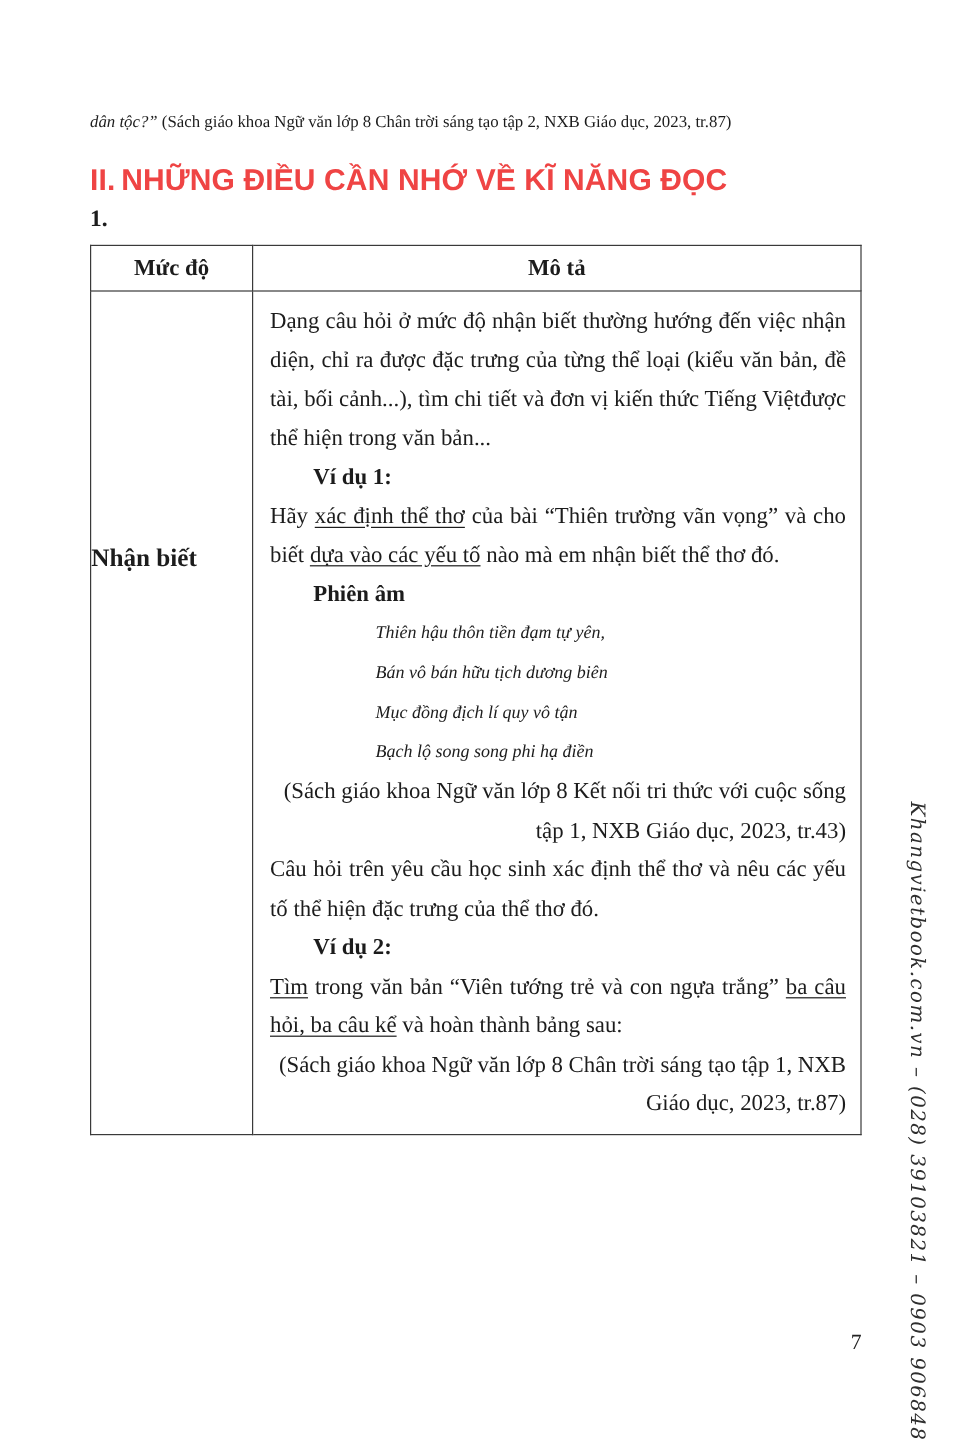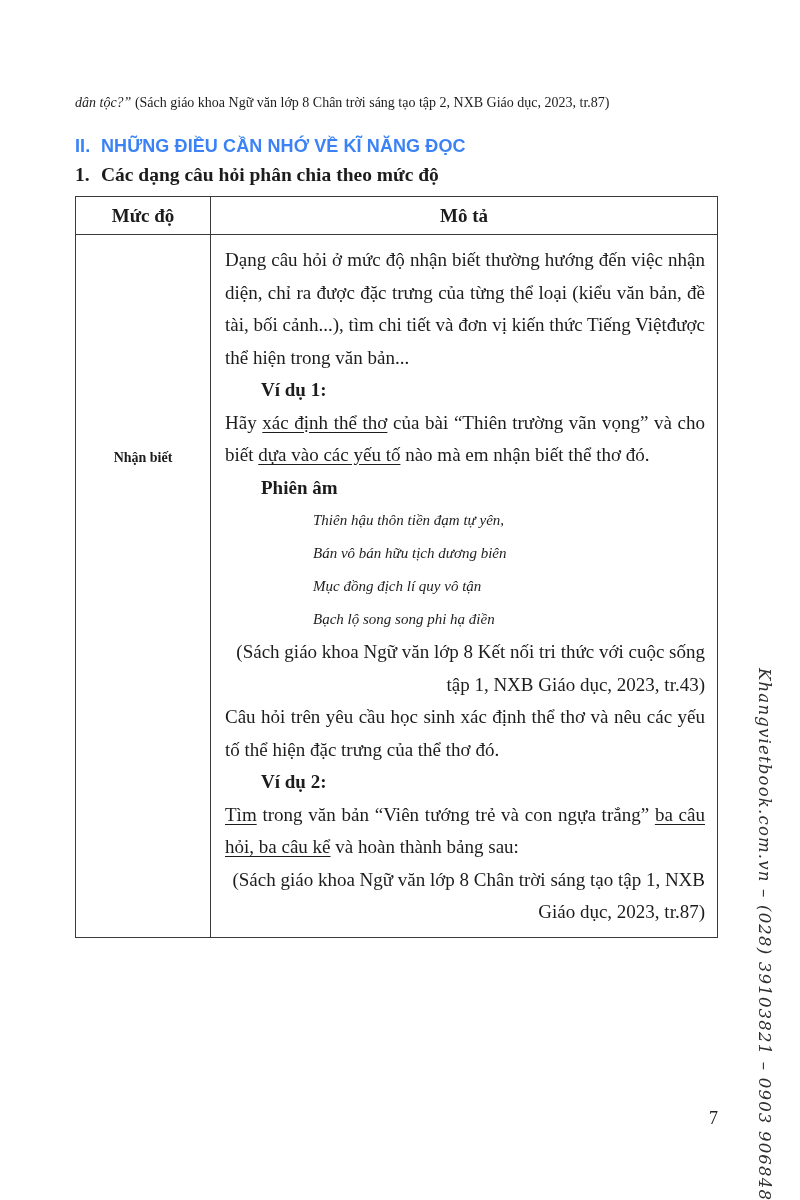--- a/index.html
+++ b/index.html
@@ -20,23 +20,23 @@
   .intro {
     font-size: 14px;
     line-height: 34px;
     text-align: justify;
   }
   .intro .quote-end { font-style: italic; }
   .section-heading {
     margin-top: 16px;
     font-family: "Liberation Sans", "DejaVu Sans", sans-serif;
     font-weight: 700;
-    font-size: 18px;
+    font-size: 25px;
     letter-spacing: 0.1px;
-    color: #3b82f6;
+    color: #ef4444;
     display: flex;
   }
   .section-heading .h-num { width: 26px; flex: 0 0 auto; }
   .sub-heading {
     margin-top: 7px;
     font-weight: 700;
     font-size: 19.5px;
     display: flex;
   }
   .sub-heading .h-num { width: 26px; flex: 0 0 auto; }
@@ -53,24 +53,23 @@
   }
   .main-table thead th {
     font-size: 19px;
     font-weight: 700;
     text-align: center;
     height: 38px;
     vertical-align: middle;
   }
   .col-level { width: 135px; }
   .level-cell {
-    text-align: center;
     vertical-align: middle;
     font-weight: 700;
-    font-size: 14px;
+    font-size: 21px;
   }
   .level-cell .level-label { transform: translateY(-128px); }
   .desc-cell {
     padding: 9px 12px 8px 14px;
     vertical-align: top;
     font-size: 19px;
   }
   .desc-cell p { line-height: 32.5px; }
   .just { text-align: justify; }
   .bold-label { font-weight: 700; margin-left: 36px; }
@@ -130,21 +129,20 @@
 
   <p class="intro"><span class="quote-end">dân tộc?”</span><span> (Sách giáo khoa Ngữ văn lớp 8 Chân trời sáng tạo tập 2, NXB Giáo dục, 2023, tr.87)</span></p>
 
   <div class="section-heading">
     <span class="h-num">II.</span>
     <span>NHỮNG ĐIỀU CẦN NHỚ VỀ KĨ NĂNG ĐỌC</span>
   </div>
 
   <div class="sub-heading">
     <span class="h-num">1.</span>
-    <span>Các dạng câu hỏi phân chia theo mức độ</span>
   </div>
 
   <table class="main-table">
     <thead>
       <tr>
         <th class="col-level">Mức độ</th>
         <th>Mô tả</th>
       </tr>
     </thead>
     <tbody>

